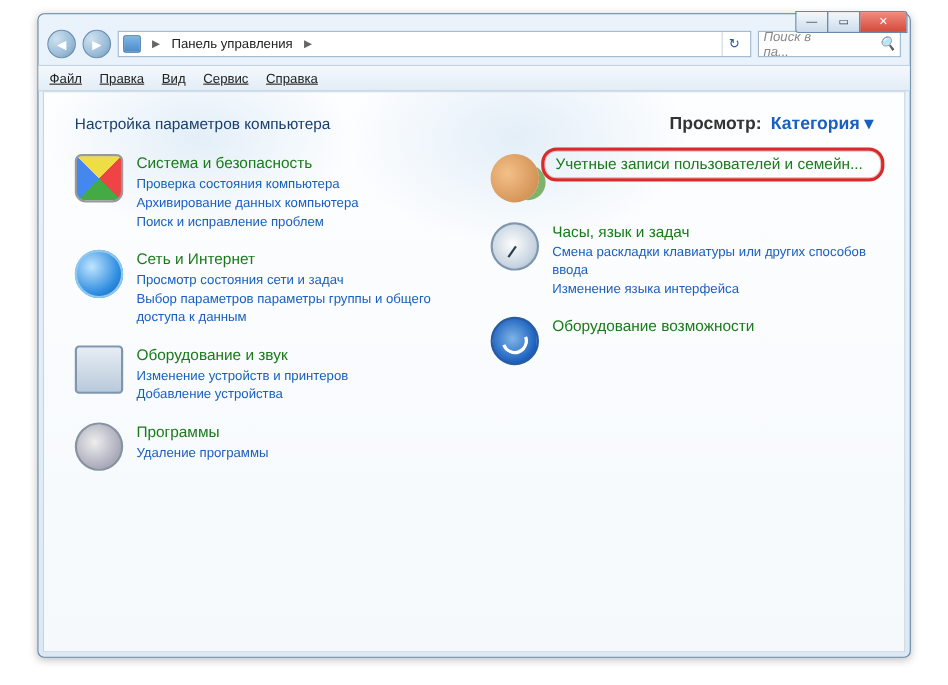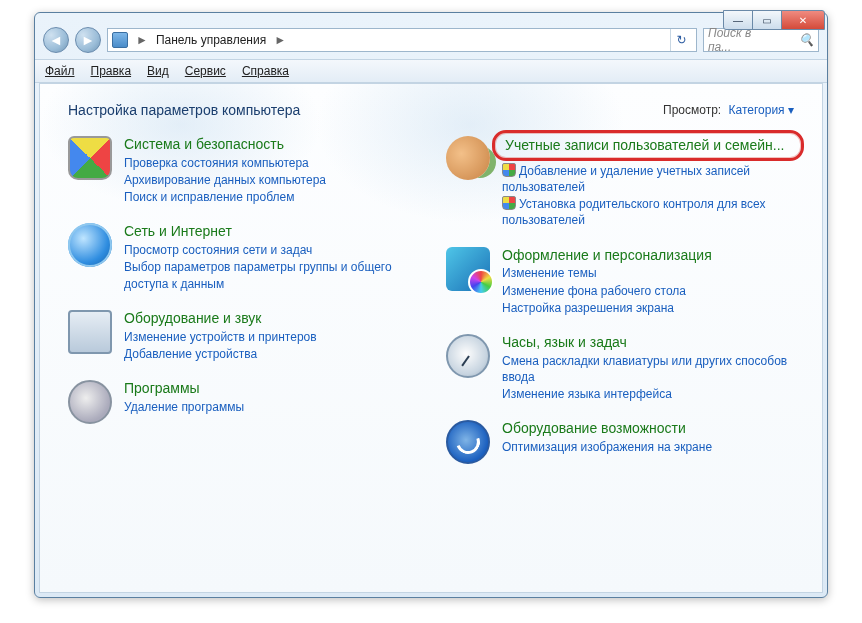--- a/index.html
+++ b/index.html
@@ -90,21 +90,21 @@
 }
 .addr-text { color: #222; }
 .addr-arrow { color: #666; margin: 0 2px; }
 .refresh {
   width: 22px; height: 22px;
   border-left: 1px solid #c9d7e3;
   display: flex; align-items: center; justify-content: center;
   color: #2a5aa0;
 }
 .searchbox {
-  width: 116px;
+  width: 130px;
   height: 24px;
   background: #fff;
   border: 1px solid #9db6cc;
   display: flex;
   align-items: center;
   padding: 0 4px;
   gap: 18px;
   color: #888;
   font-style: italic;
 }
@@ -137,21 +137,21 @@
   pointer-events: none;
 }
 .content-inner { position: relative; z-index: 1; }
 .header-row {
   display: flex;
   justify-content: space-between;
   align-items: center;
   margin-bottom: 18px;
 }
 .page-title { color: #1a3e6e; font-size: 14px; }
-.view-by { color: #333; font-size: 12px; }
+.view-by { color: #333; font-size: 16px; font-weight: bold; }
 .view-by .viewlink { color: #1a5fbf; margin-left: 4px; }
 .cols {
   display: flex;
   gap: 30px;
 }
 .col { flex: 1; display: flex; flex-direction: column; gap: 18px; }
 .cat {
   display: flex;
   gap: 12px;
   align-items: flex-start;
@@ -306,53 +306,37 @@
               </div>
             </div>
           </div>
         <div class="col" id="col-right">
             <div class="cat">
               <div class="cat-icon ic-users"></div>
               <div class="cat-body">
                 <div class="highlight">
                   <div class="cat-title">Учетные записи пользователей и семейн...</div>
                 </div>
-                <div class="cat-links">
-                  <div class="cat-link"><span class="shield"></span><span>Добавление и удаление учетных записей пользователей</span></div>
-                  <div class="cat-link"><span class="shield"></span><span>Установка родительского контроля для всех пользователей</span></div>
-                </div>
-              </div>
-            </div>
-            <div class="cat">
-              <div class="cat-icon ic-appear"></div>
-              <div class="cat-body">
-                <div class="cat-title">Оформление и персонализация</div>
-                <div class="cat-links">
-                  <div class="cat-link"><span>Изменение темы</span></div>
-                  <div class="cat-link"><span>Изменение фона рабочего стола</span></div>
-                  <div class="cat-link"><span>Настройка разрешения экрана</span></div>
-                </div>
               </div>
             </div>
             <div class="cat">
               <div class="cat-icon ic-clock"></div>
               <div class="cat-body">
                 <div class="cat-title">Часы, язык и задач</div>
                 <div class="cat-links">
                   <div class="cat-link"><span>Смена раскладки клавиатуры или других способов ввода</span></div>
                   <div class="cat-link"><span>Изменение языка интерфейса</span></div>
                 </div>
               </div>
             </div>
             <div class="cat">
               <div class="cat-icon ic-access"></div>
               <div class="cat-body">
                 <div class="cat-title">Оборудование возможности</div>
                 <div class="cat-links">
-                  <div class="cat-link"><span>Оптимизация изображения на экране</span></div>
                 </div>
               </div>
             </div>
           </div>
       </div>
     </div>
   </div>
 </div>
 
 </body></html>

